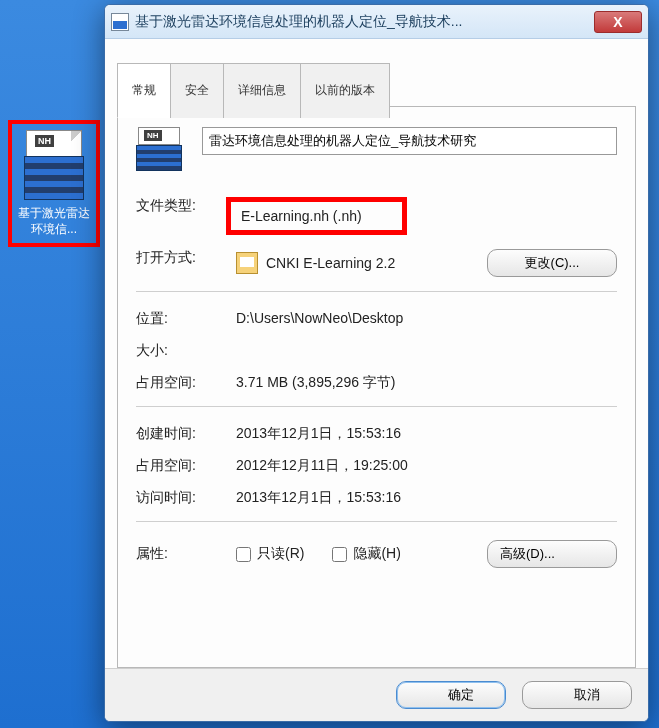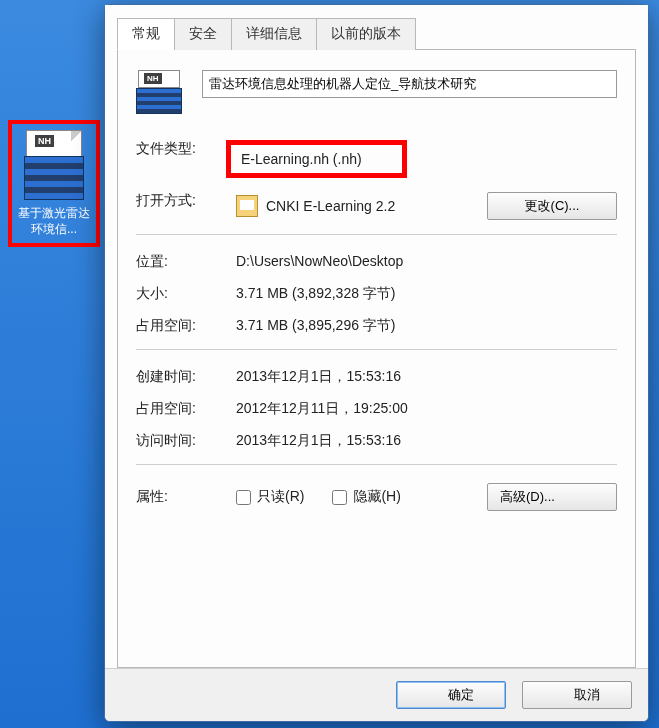--- a/index.html
+++ b/index.html
@@ -97,29 +97,29 @@
     padding:12px 12px 0 12px;
     display:flex; flex-direction:column;
   }
 
   
   .tabs {
     display:flex;
     border-bottom:1px solid #b8b8b8;
   }
   .tab {
-    padding:6px 14px;
+    padding:18px 14px;
     border:1px solid #b8b8b8;
     border-bottom:none;
     background:#f0f0f0;
     margin-right:-1px;
     position:relative;
-    top:1px;
+    top:12px;
     cursor:pointer;
-    font-size:14px;
+    font-size:12px;
     color:#333;
   }
   .tab.active {
     background:#fff;
     border-bottom:1px solid #fff;
   }
 
   .tab-body {
     border:1px solid #b8b8b8;
     border-top:none;
@@ -186,21 +186,21 @@
   }
   .openwith .appicon::after{
     content:""; position:absolute; left:3px; right:3px; top:4px; height:10px;
     background:#fff;
   }
   .btn {
     border:1px solid #9a9a9a;
     background:linear-gradient(180deg,#fdfdfd,#e6e6e6);
     padding:4px 12px;
     font-size:13px;
-    border-radius:2px;
+    border-radius:10px;
     cursor:pointer;
     white-space:nowrap;
   }
   .btn-change {
     margin-left:auto;
     width:130px; text-align:center;
   }
   .btn-adv {
     width:130px; text-align:left;
   }
@@ -240,20 +240,27 @@
   <div class="nh-icon-large">
     <div class="page">
       <span class="nh-badge">NH</span>
     </div>
     <div class="stack"></div>
   </div>
   <div class="label">基于激光雷达环境信...</div>
 </div>
 
 <div class="window">
+  <div class="titlebar">
+    <div class="tb-icon"></div>
+    <div class="title">基于激光雷达环境信息处理的机器人定位_导航技术...</div>
+    <div class="close-btn">
+      <span>X</span>
+    </div>
+  </div>
 
   <div class="client">
     <div class="tabs">
       <div class="tab active">常规</div>
       <div class="tab">安全</div>
       <div class="tab">详细信息</div>
       <div class="tab">以前的版本</div>
     </div>
 
     <div class="tab-body">
@@ -285,21 +292,20 @@
       </div>
 
       <hr class="sep">
 
       <div class="prop-row">
         <span class="label">位置:</span>
         <span class="value">D:\Users\NowNeo\Desktop</span>
       </div>
       <div class="prop-row">
         <span class="label">大小:</span>
-        <span class="value">3.71 MB (3,892,328 字节)</span>
       </div>
       <div class="prop-row">
         <span class="label">占用空间:</span>
         <span class="value">3.71 MB (3,895,296 字节)</span>
       </div>
 
       <hr class="sep">
 
       <div class="prop-row">
         <span class="label">创建时间:</span>

